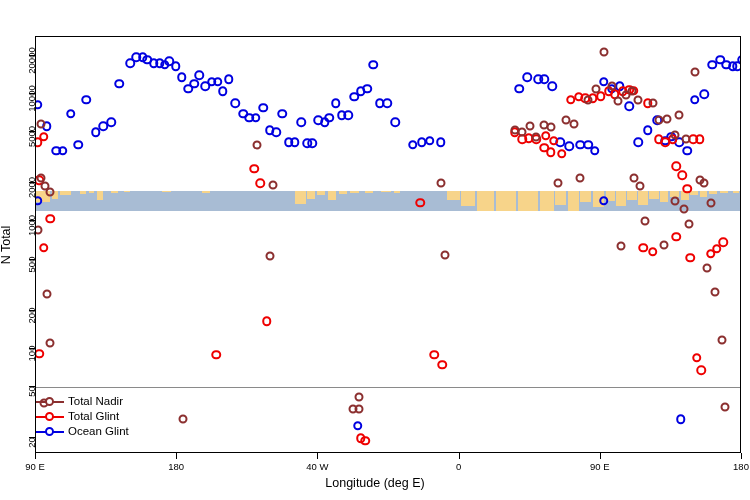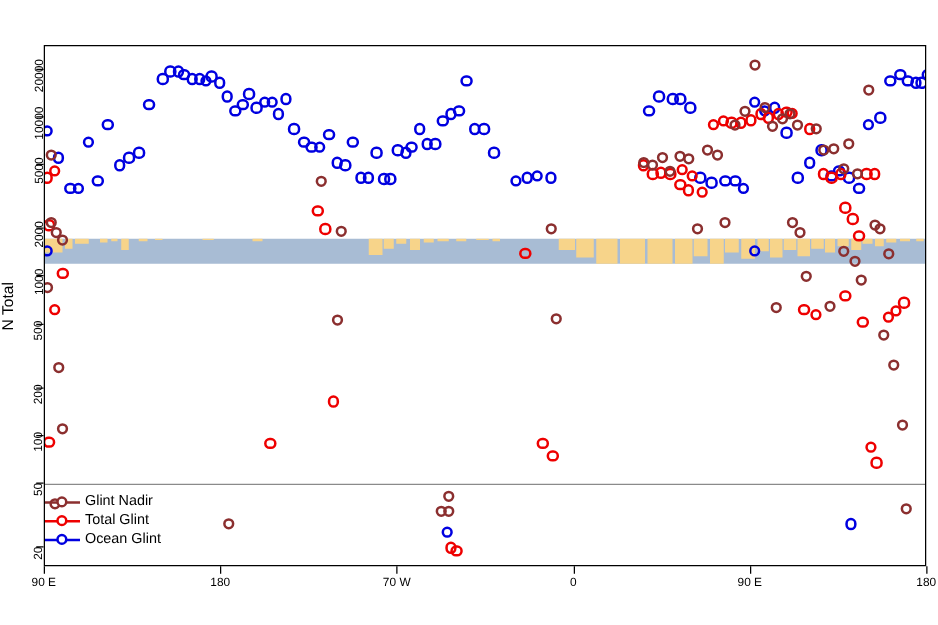--- a/index.html
+++ b/index.html
@@ -336,32 +336,33 @@
         <div class="pt nadir" style="left: 679.329px; top: 254.963px; border-color: rgb(139, 47, 47);"></div>
         <div class="pt nadir" style="left: 685.604px; top: 302.803px; border-color: rgb(139, 47, 47);"></div>
         <div class="pt nadir" style="left: 688.742px; top: 370.09px; border-color: rgb(139, 47, 47);"></div>
         <div class="pt nadir" style="left: 585.196px; top: 209.194px; border-color: rgb(139, 47, 47);"></div>
         <div class="pt nadir" style="left: 627.556px; top: 208.336px; border-color: rgb(139, 47, 47);"></div>
       </div>
   </div>
 
   <div id="xlabels"></div>
 
+  <div id="xaxistitle">Longitude (deg E)</div>
 
   <div id="legend">
-      <div class="lgrow"><div class="lgline" style="background: rgb(139, 47, 47);"></div><div class="lgmk" style="border: 2.4px solid rgb(139, 47, 47);"></div><span>Glint Nadir</span></div>
+      <div class="lgrow"><div class="lgline" style="background: rgb(139, 47, 47);"></div><div class="lgmk" style="border: 2.4px solid rgb(139, 47, 47);"></div><span>Total Nadir</span></div>
       <div class="lgrow"><div class="lgline" style="background: rgb(238, 0, 0);"></div><div class="lgmk" style="border: 2.4px solid rgb(238, 0, 0);"></div><span>Total Glint</span></div>
       <div class="lgrow"><div class="lgline" style="background: rgb(0, 0, 224);"></div><div class="lgmk" style="border: 2.4px solid rgb(0, 0, 224);"></div><span>Ocean Glint</span></div>
     </div>
 
 <div style="position: absolute; top: 453px; width: 1px; height: 6px; background: rgb(0, 0, 0); left: 35px;"></div>
     <div class="xlab" style="left: 35px; top: 461px;">90 E</div>
     <div style="position: absolute; top: 453px; width: 1px; height: 6px; background: rgb(0, 0, 0); left: 176.2px;"></div>
     <div class="xlab" style="left: 176.2px; top: 461px;">180</div>
     <div style="position: absolute; top: 453px; width: 1px; height: 6px; background: rgb(0, 0, 0); left: 317.4px;"></div>
-    <div class="xlab" style="left: 317.4px; top: 461px;">70 W</div>
+    <div class="xlab" style="left: 317.4px; top: 461px;">40 W</div>
     <div style="position: absolute; top: 453px; width: 1px; height: 6px; background: rgb(0, 0, 0); left: 458.6px;"></div>
     <div class="xlab" style="left: 458.6px; top: 461px;">0</div>
     <div style="position: absolute; top: 453px; width: 1px; height: 6px; background: rgb(0, 0, 0); left: 599.8px;"></div>
     <div class="xlab" style="left: 599.8px; top: 461px;">90 E</div>
     <div style="position: absolute; top: 453px; width: 1px; height: 6px; background: rgb(0, 0, 0); left: 741px;"></div>
     <div class="xlab" style="left: 741px; top: 461px;">180</div>
   </div>
 
 </body></html>

